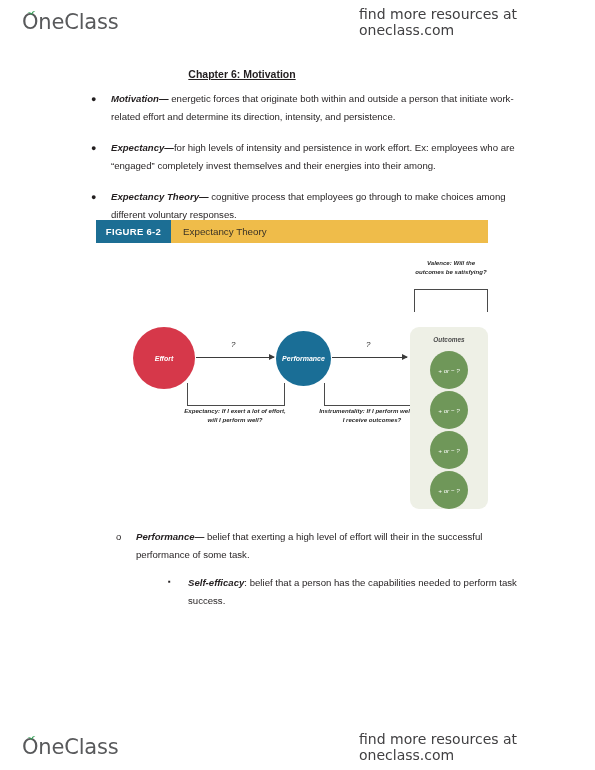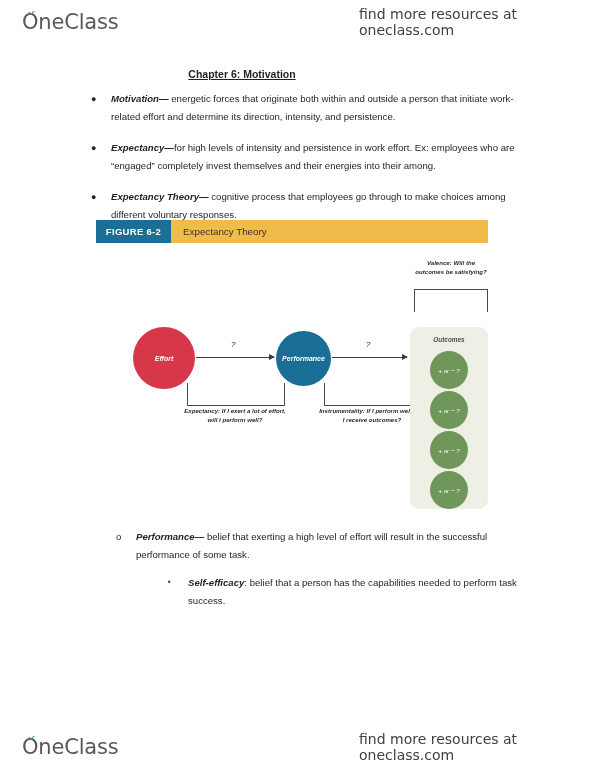--- a/index.html
+++ b/index.html
@@ -384,21 +384,21 @@
       <div class="outcome-circle oc-4">+ or − ?</div>
     </div>
 
   </div>
 </div>
 
 <div class="sub-list">
 
   <div class="sub-item">
     <span class="marker">o</span>
-    <span class="it">Performance</span><b>—</b><span> belief that exerting a high level of effort will result in the successful performance of some task.</span>
+    <span class="it">Performance</span><b>—</b><span> belief that exerting a high level of effort will their in the successful performance of some task.</span>
   </div>
 
   <div class="sub-sub">
     <span class="marker">▪</span>
     <span class="it">Self-efficacy</span><span>:</span><span> belief that a person has the capabilities needed to perform task success.</span>
   </div>
 
 </div>
 
 <div class="brand-bar brand-footer">

